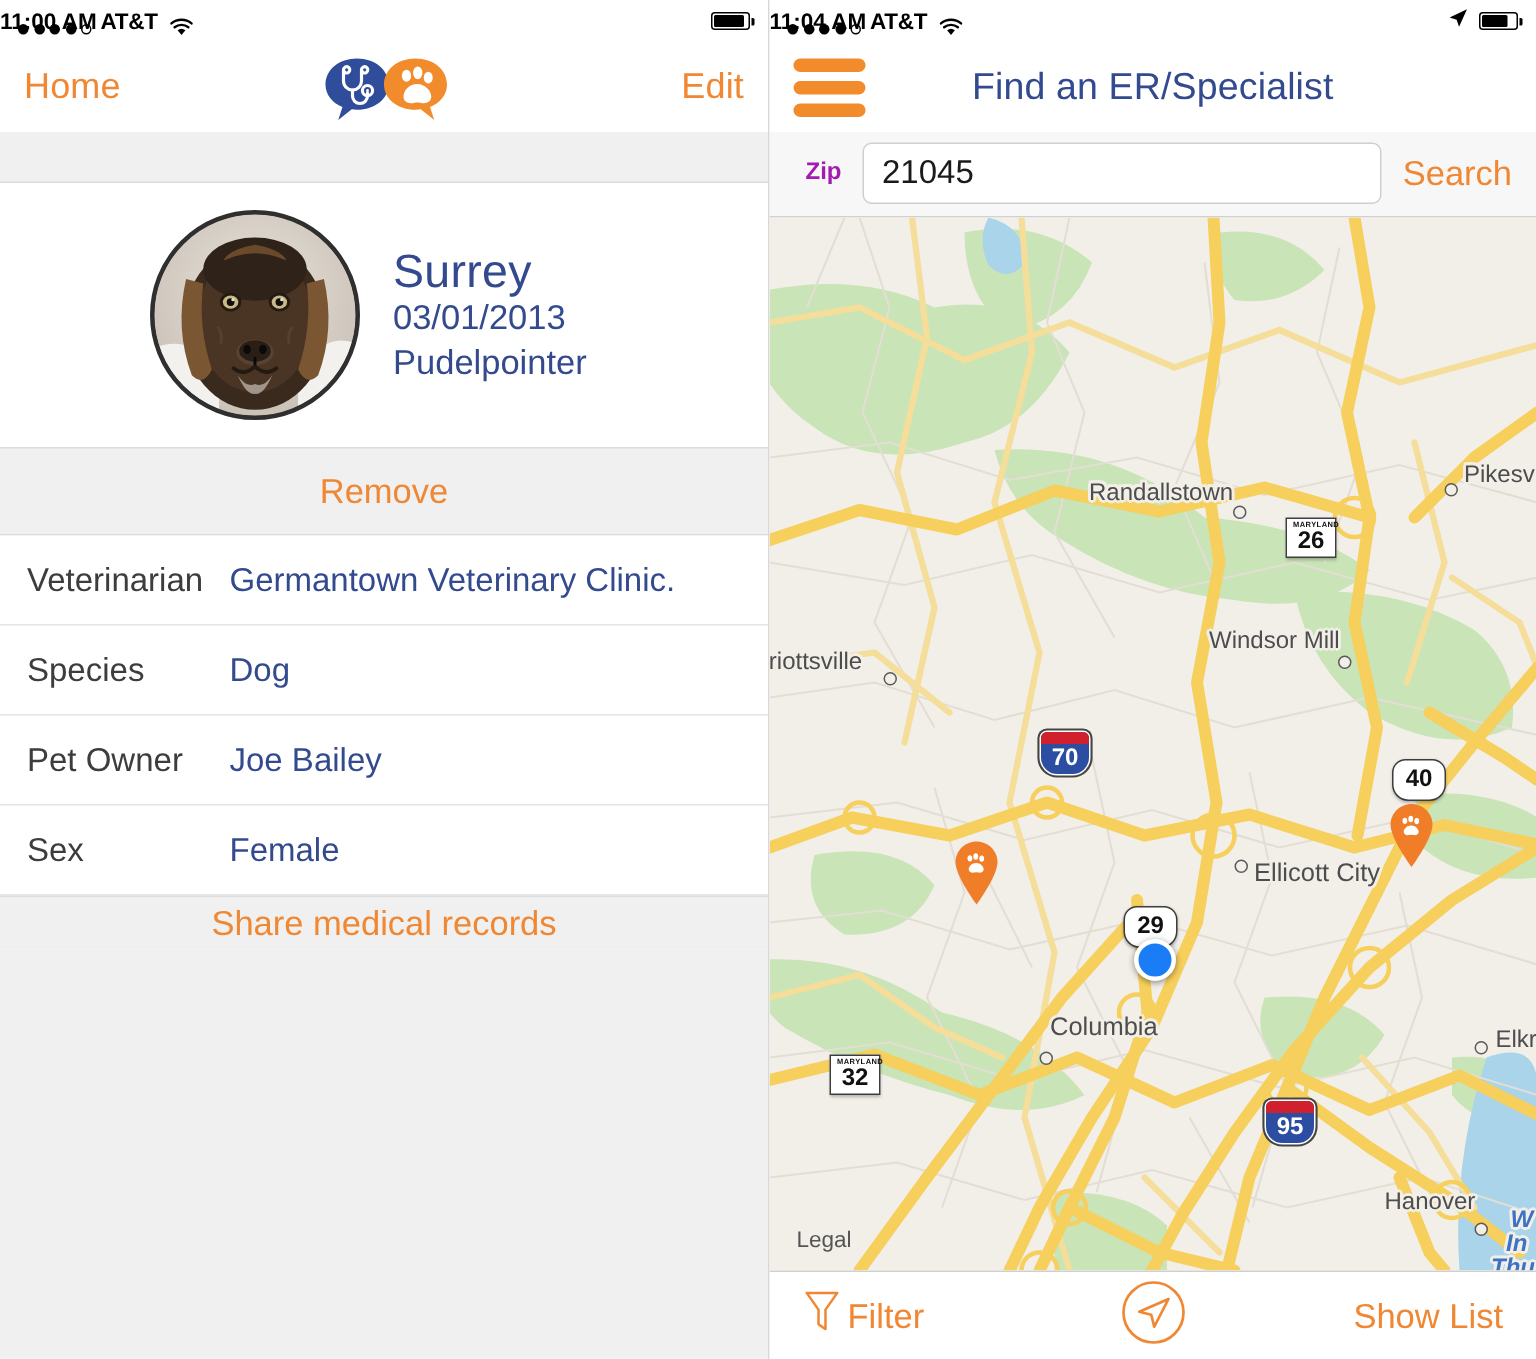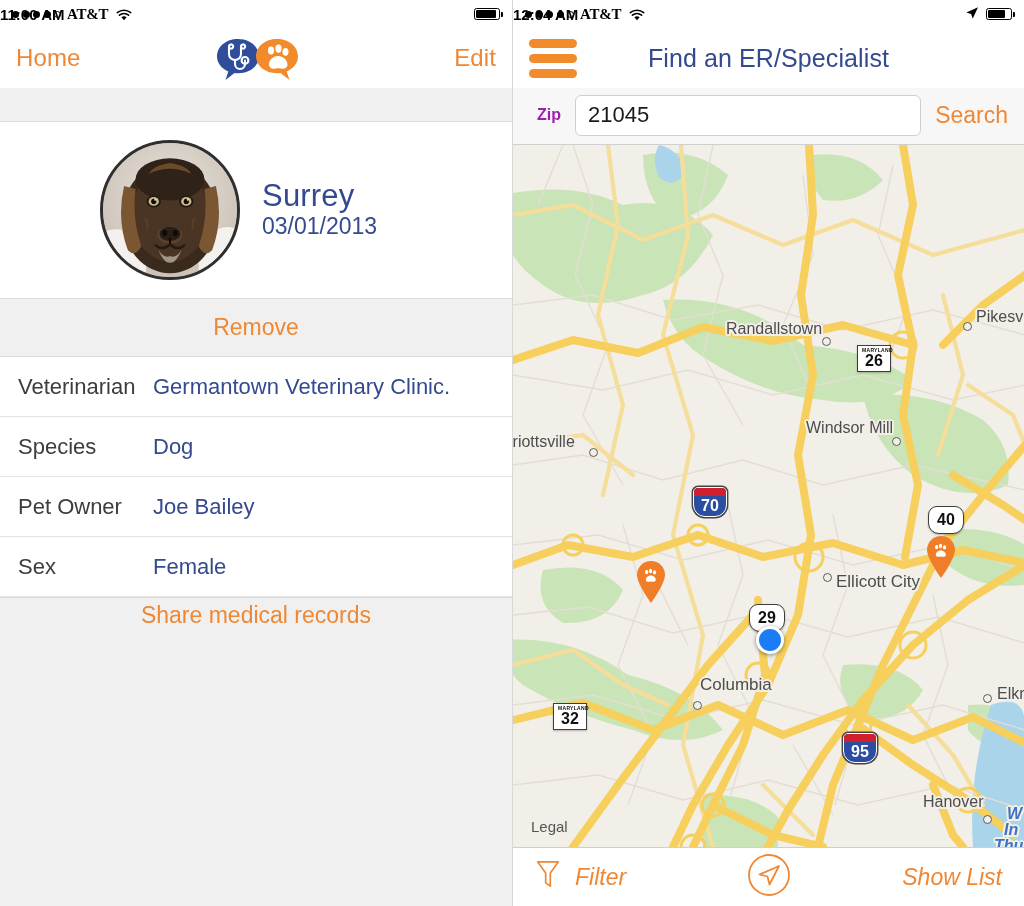--- a/index.html
+++ b/index.html
@@ -12,21 +12,21 @@
   .screens { display:flex; width:1024px; height:906px; }
   .screen { width:512px; height:906px; position:relative; overflow:hidden; background:#fff; }
   .screen-right { border-left:1px solid #d8d8d8; }
 
   
   .statusbar {
     height:28px; display:flex; align-items:center;
     padding:0 12px; font-size:15px; font-weight:bold; color:#000;
     position:relative; background:#fff;
   }
-  .sb-left { display:flex; align-items:center; gap:6px;font-family:Liberation Serif, serif; }
+  .sb-left { display:flex; align-items:flex-end; gap:6px; }
   .dots { display:flex; align-items:center; gap:3.5px; }
   .dot { width:7px; height:7px; border-radius:50%; background:#000; }
   .dot.hollow { background:transparent; border:1.2px solid #000; }
   .carrier { font-size:15px; font-weight:bold; letter-spacing:-0.2px; }
   .wifi { width:16px; height:12px; position:relative; margin-left:2px; }
   .sb-center {
     position:absolute; left:0; right:0; 
     font-size:15px; font-weight:bold; pointer-events:none;
   }
   .sb-right { margin-left:auto; display:flex; align-items:center; gap:7px; }
@@ -150,21 +150,21 @@
     position:absolute; left:18px; bottom:12px; font-size:15px; color:#555;
     cursor:pointer;
   }
 
   
   .maptoolbar {
     height:59px; background:#fff; border-top:1px solid #cfcfcf;
     display:flex; align-items:center; justify-content:space-between;
     padding:0 22px; position:relative;
   }
-  .tb-item { display:flex; align-items:center; gap:14px; color:#ef8733; font-size:23px; cursor:pointer;font-style:italic; }
+  .tb-item { display:flex; align-items:center; gap:4px; color:#ef8733; font-size:23px; cursor:pointer; }
   .tb-center { position:absolute; left:50%; transform:translateX(-50%); cursor:pointer; }
 </style>
 </head>
 <body>
 
 <div class="screens">
 
   <div class="screen screen-left">
 
     <div class="statusbar">
@@ -266,20 +266,21 @@
               <path d="M70 106 Q78 113 85 107" stroke="#241a12" stroke-width="2.6" fill="none" stroke-linecap="round"></path>
               <path d="M58 112 Q64 121 70 118 Q76 121 82 112 Q76 126 70 125 Q64 126 58 112 Z" fill="#e8e3db" opacity=".55"></path>
               <path d="M44 78 q4 6 2 12" stroke="#6b4a2c" stroke-width="2" fill="none" opacity=".5"></path>
               <path d="M96 78 q-4 6 -2 12" stroke="#6b4a2c" stroke-width="2" fill="none" opacity=".5"></path>
             </g>
           </svg>
         </div>
         <div class="pet-info">
           <span class="pet-name">Surrey</span>
           <span class="pet-dob">03/01/2013</span>
+          <span class="pet-breed">Pudelpointer</span>
         </div>
       </div>
 
       <div class="action-row">Remove</div>
 
       <div class="detail-list">
         <div class="detail-row">
           <span class="detail-label">Veterinarian</span>
           <span class="detail-value">Germantown Veterinary Clinic.</span>
         </div>
@@ -316,21 +317,21 @@
         </div>
         <span class="carrier">AT&amp;T</span>
         <span class="wifi">
           <svg viewBox="0 0 16 12" width="16" height="12">
             <path d="M8 11.3 L5.4 8.2 a4.2 4.2 0 0 1 5.2 0 Z" fill="#000"></path>
             <path d="M3.4 6.2 a7.3 7.3 0 0 1 9.2 0" stroke="#000" stroke-width="1.6" fill="none" stroke-linecap="round"></path>
             <path d="M1.3 3.6 a10.6 10.6 0 0 1 13.4 0" stroke="#000" stroke-width="1.6" fill="none" stroke-linecap="round"></path>
           </svg>
         </span>
       </div>
-      <div class="sb-center">12:04 AM</div>
+      <div class="sb-center">11:04 AM</div>
       <div class="sb-right">
         <span>
           <svg viewBox="0 0 14 14" width="14" height="14">
             <path d="M13 1.2 L1.4 6.6 l4.7 1.5 1.6 4.7 Z" fill="#000"></path>
           </svg>
         </span>
         <span class="battery">
             <span class="fill" style="width:17px"></span>
           </span>
       </div>

